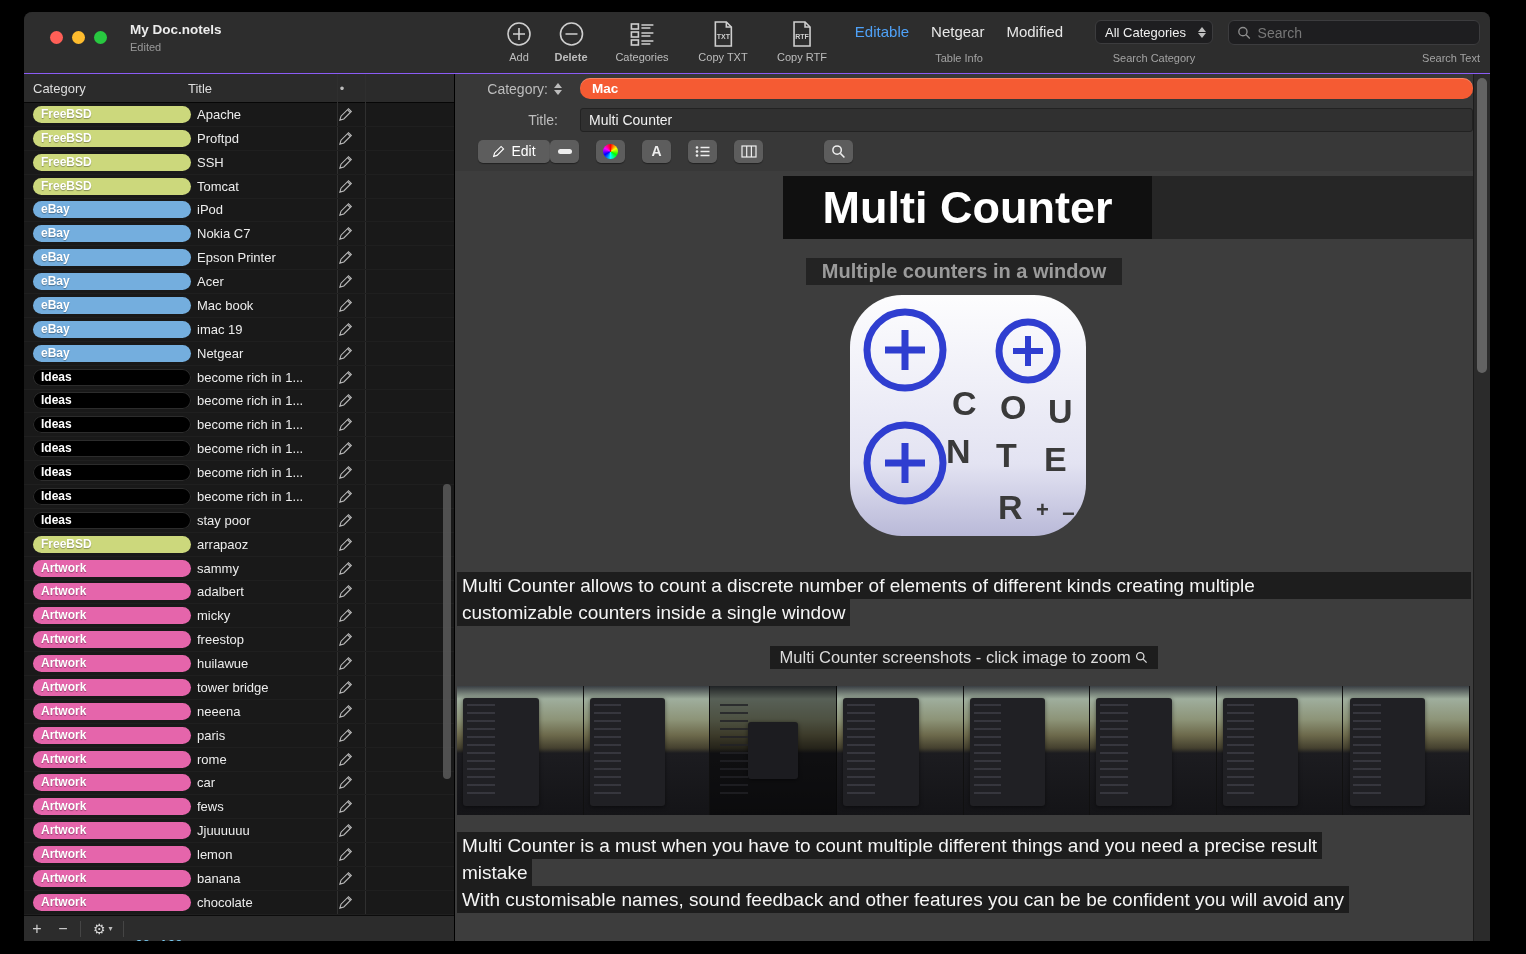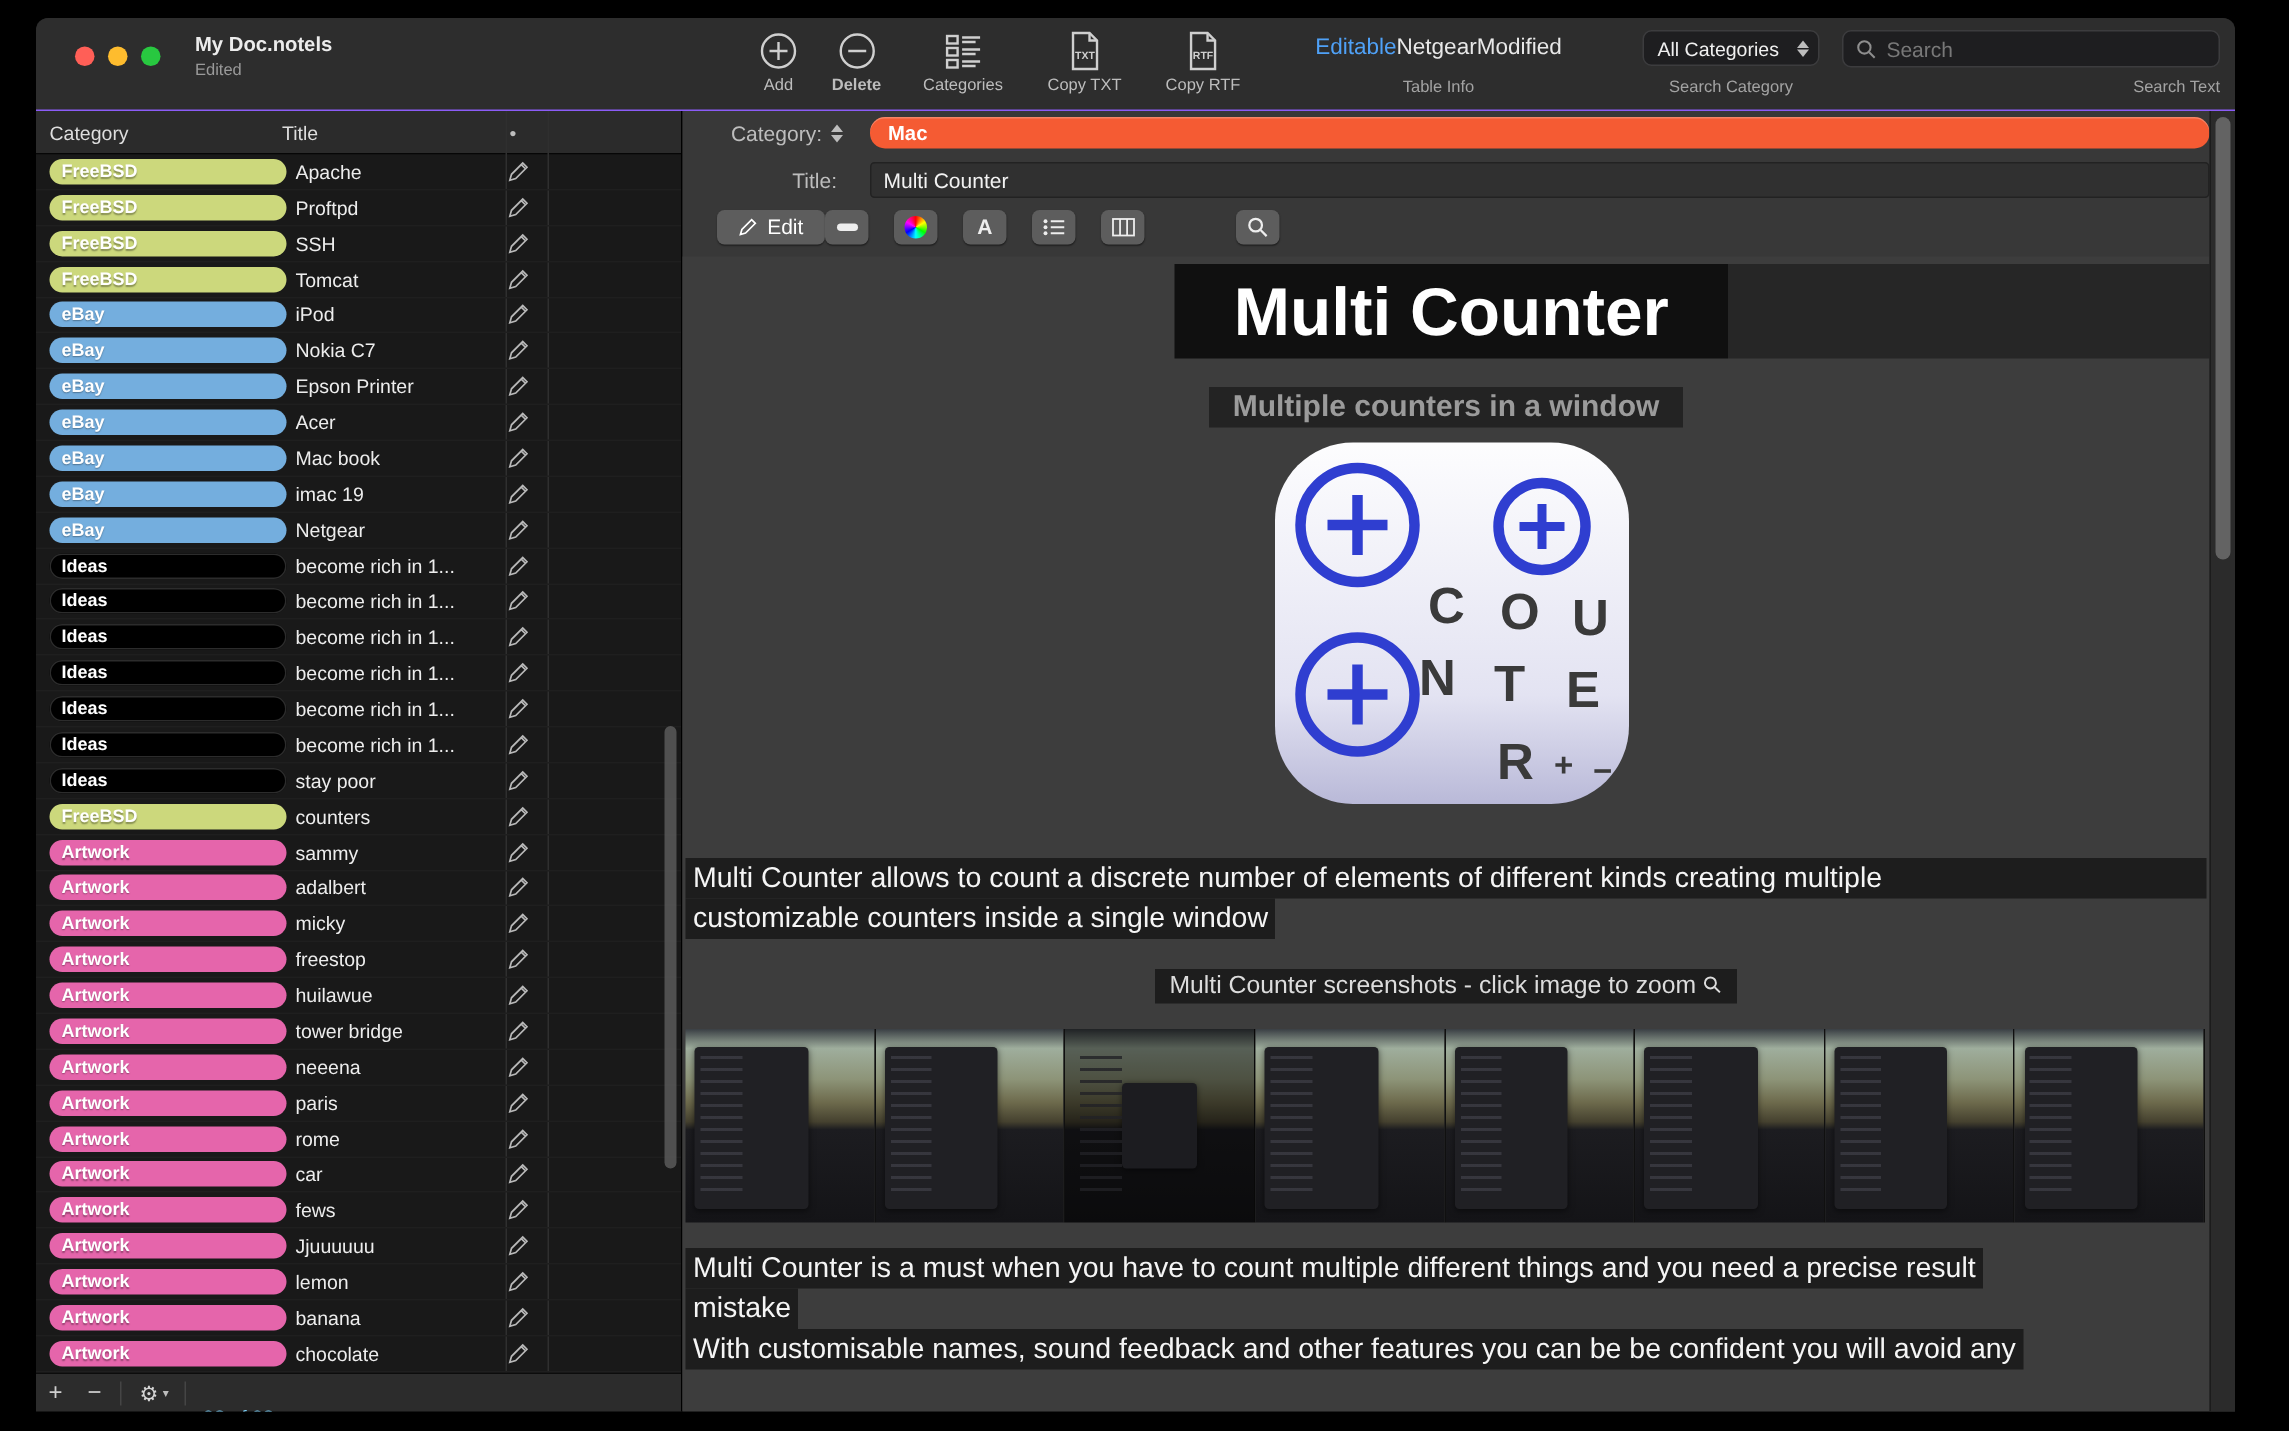--- a/index.html
+++ b/index.html
@@ -12,21 +12,21 @@
   .light { width:13px; height:13px; border-radius:50%; }
   .light.red { background:#ff5f57; } .light.yellow { background:#febc2e; } .light.green { background:#28c840; }
   .doc-title { position:absolute; left:106px; top:10px; }
   .doc-title .t { font-size:13.5px; font-weight:bold; color:#ececec; }
   .doc-title .s { font-size:11px; color:#9a9a9a; margin-top:4px; }
   .tool { position:absolute; top:7px; transform:translateX(-50%); text-align:center; color:#c9c9c9; cursor:default; }
   .tool .ic { height:30px; display:flex; align-items:center; justify-content:center; }
   .tool .lb { font-size:11px; color:#bdbdbd; margin-top:2px; white-space:nowrap; }
   .tool svg { stroke:#cfcfcf; fill:none; stroke-width:1.6; }
   .doc-badge { font-size:7px; font-weight:bold; fill:#cfcfcf; stroke:none; }
-  .segs { position:absolute; left:828px; top:11px; width:214px; display:flex; justify-content:center; font-size:15px; color:#e8e8e8; }
+  .segs { position:absolute; left:828px; top:11px; width:214px; display:flex; gap:22px; justify-content:center; font-size:15px; color:#e8e8e8; }
   .segs .sel { color:#4fa1f7; }
   .seg-cap, .cap { position:absolute; top:40px; font-size:11px; color:#a3a3a3; text-align:center; }
   .catfilter { position:absolute; left:1071px; top:8px; width:118px; height:24px; background:#1e1e20; border:1px solid #3c3c3e; border-radius:6px; display:flex; align-items:center; padding:0 6px 0 9px; color:#f0f0f0; font-size:13px; }
   .catfilter .chev { margin-left:auto; display:flex; flex-direction:column; gap:1px; }
   .tri-up { width:0; height:0; border-left:4px solid transparent; border-right:4px solid transparent; border-bottom:5px solid #bdbdbd; }
   .tri-dn { width:0; height:0; border-left:4px solid transparent; border-right:4px solid transparent; border-top:5px solid #bdbdbd; }
   .searchbox { position:absolute; left:1204px; top:8px; width:252px; height:25px; background:#1e1e20; border:1px solid #3c3c3e; border-radius:6px; display:flex; align-items:center; padding:0 8px; }
   .searchbox input { background:transparent; border:none; outline:none; color:#fdba74; font-size:14px; width:100%; font-family:"Liberation Sans",sans-serif; }
   .searchbox input::placeholder { color:#787878; }
 
@@ -349,21 +349,21 @@
       <span class="pill" style="background: rgb(0, 0, 0); box-shadow: rgb(44, 44, 44) 0px 0px 0px 1px inset;">Ideas</span>
       <span class="rtitle">stay poor</span>
       <span class="pencil">
         <svg width="15" height="15" viewBox="0 0 16 16">
               <path d="M2 14l1.2-4.2 8-8 3 3-8 8z M10.5 3.3l2.4 2.4" fill="none" stroke="#b8b8b8" stroke-width="1.2"></path>
             </svg>
       </span>
     </div>
         <div class="srow">
       <span class="pill" style="background: rgb(204, 216, 124);">FreeBSD</span>
-      <span class="rtitle">counters</span>
+      <span class="rtitle">arrapaoz</span>
       <span class="pencil">
         <svg width="15" height="15" viewBox="0 0 16 16">
               <path d="M2 14l1.2-4.2 8-8 3 3-8 8z M10.5 3.3l2.4 2.4" fill="none" stroke="#b8b8b8" stroke-width="1.2"></path>
             </svg>
       </span>
     </div>
         <div class="srow">
       <span class="pill" style="background: rgb(229, 101, 171);">Artwork</span>
       <span class="rtitle">sammy</span>
       <span class="pencil">

